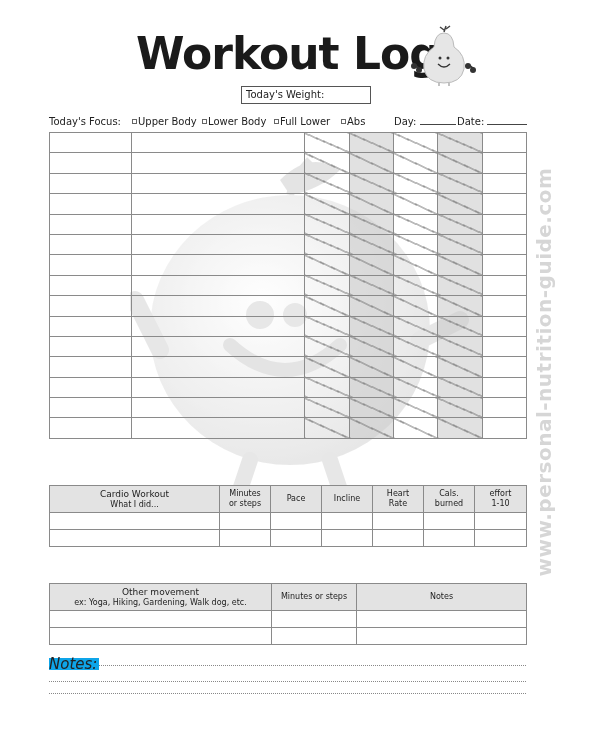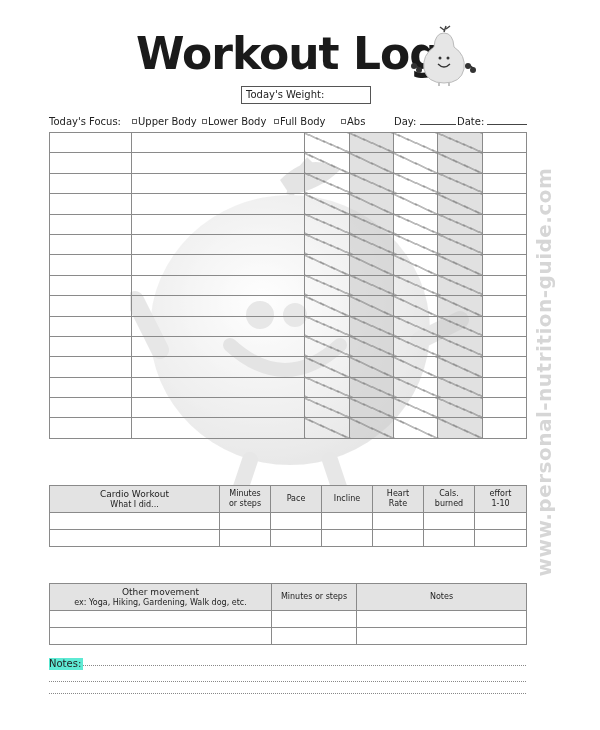--- a/index.html
+++ b/index.html
@@ -61,21 +61,21 @@
   .cardio-table th.first { font-size: 9px; }
   .cardio-table td { height: 17px; }
 
   .other-table { left: 49px; top: 583px; width: 477px; }
   .other-table th { height: 27px; font-size: 8px; line-height: 10px; white-space: normal; margin-top: 36px; }
   .other-table th.first { font-size: 9px; }
   .other-table td { height: 17px; }
 
   .notes { position: absolute; left: 49px; top: 660px; width: 477px; font-size: 10px; }
   .notes .line { position: absolute; left: 0; width: 477px; height: 1px; border-bottom: 1px dotted #888; }
-  .notes .label { position: absolute; left: 0; top: -2px; background: #5eead4; padding-right: 2px; font-size: 10px; line-height: 12px; }
+  .notes .label { position: absolute; left: 0; top: -2px; background: #0ea5e9; padding-right: 2px; font-size: 15px; line-height: 12px; font-style: italic; }
 </style>
 </head>
 <body>
 
 <svg class="bg-mascot" viewBox="0 0 340 360">
   <defs>
     <radialGradient id="ag" cx="0.4" cy="0.4" r="0.7">
       <stop offset="0" stop-color="#ffffff"></stop>
       <stop offset="1" stop-color="#d0d0d0"></stop>
     </radialGradient>
@@ -112,21 +112,21 @@
       <rect x="60" y="42" width="6" height="2" transform="rotate(40 63 44)"></rect>
     </g>
 </svg>
 
 <div class="weight-box">Today's Weight:</div>
 
 <div class="focus-line">
   <span style="left:0">Today's Focus:</span>
   <span style="left:83px"><i class="chk"></i><b style="font-weight:normal">Upper Body</b></span>
   <span style="left:153px"><i class="chk"></i><b style="font-weight:normal">Lower Body</b></span>
-  <span style="left:225px"><i class="chk"></i><b style="font-weight:normal">Full Body</b></span>
+  <span style="left:225px"><i class="chk"></i><b style="font-weight:normal">Full Lower</b></span>
   <span style="left:292px"><i class="chk"></i><b style="font-weight:normal">Abs</b></span>
   <span style="left:345px"><b style="font-weight:normal">Day:</b> <i class="blank" style="width:36px"></i></span>
   <span style="left:408px"><b style="font-weight:normal">Date:</b> <i class="blank" style="width:40px"></i></span>
 </div>
 
 <table class="main-table">
   <colgroup>
     <col style="width:82px">
       <col style="width:173px">
       <col style="width:45px">

